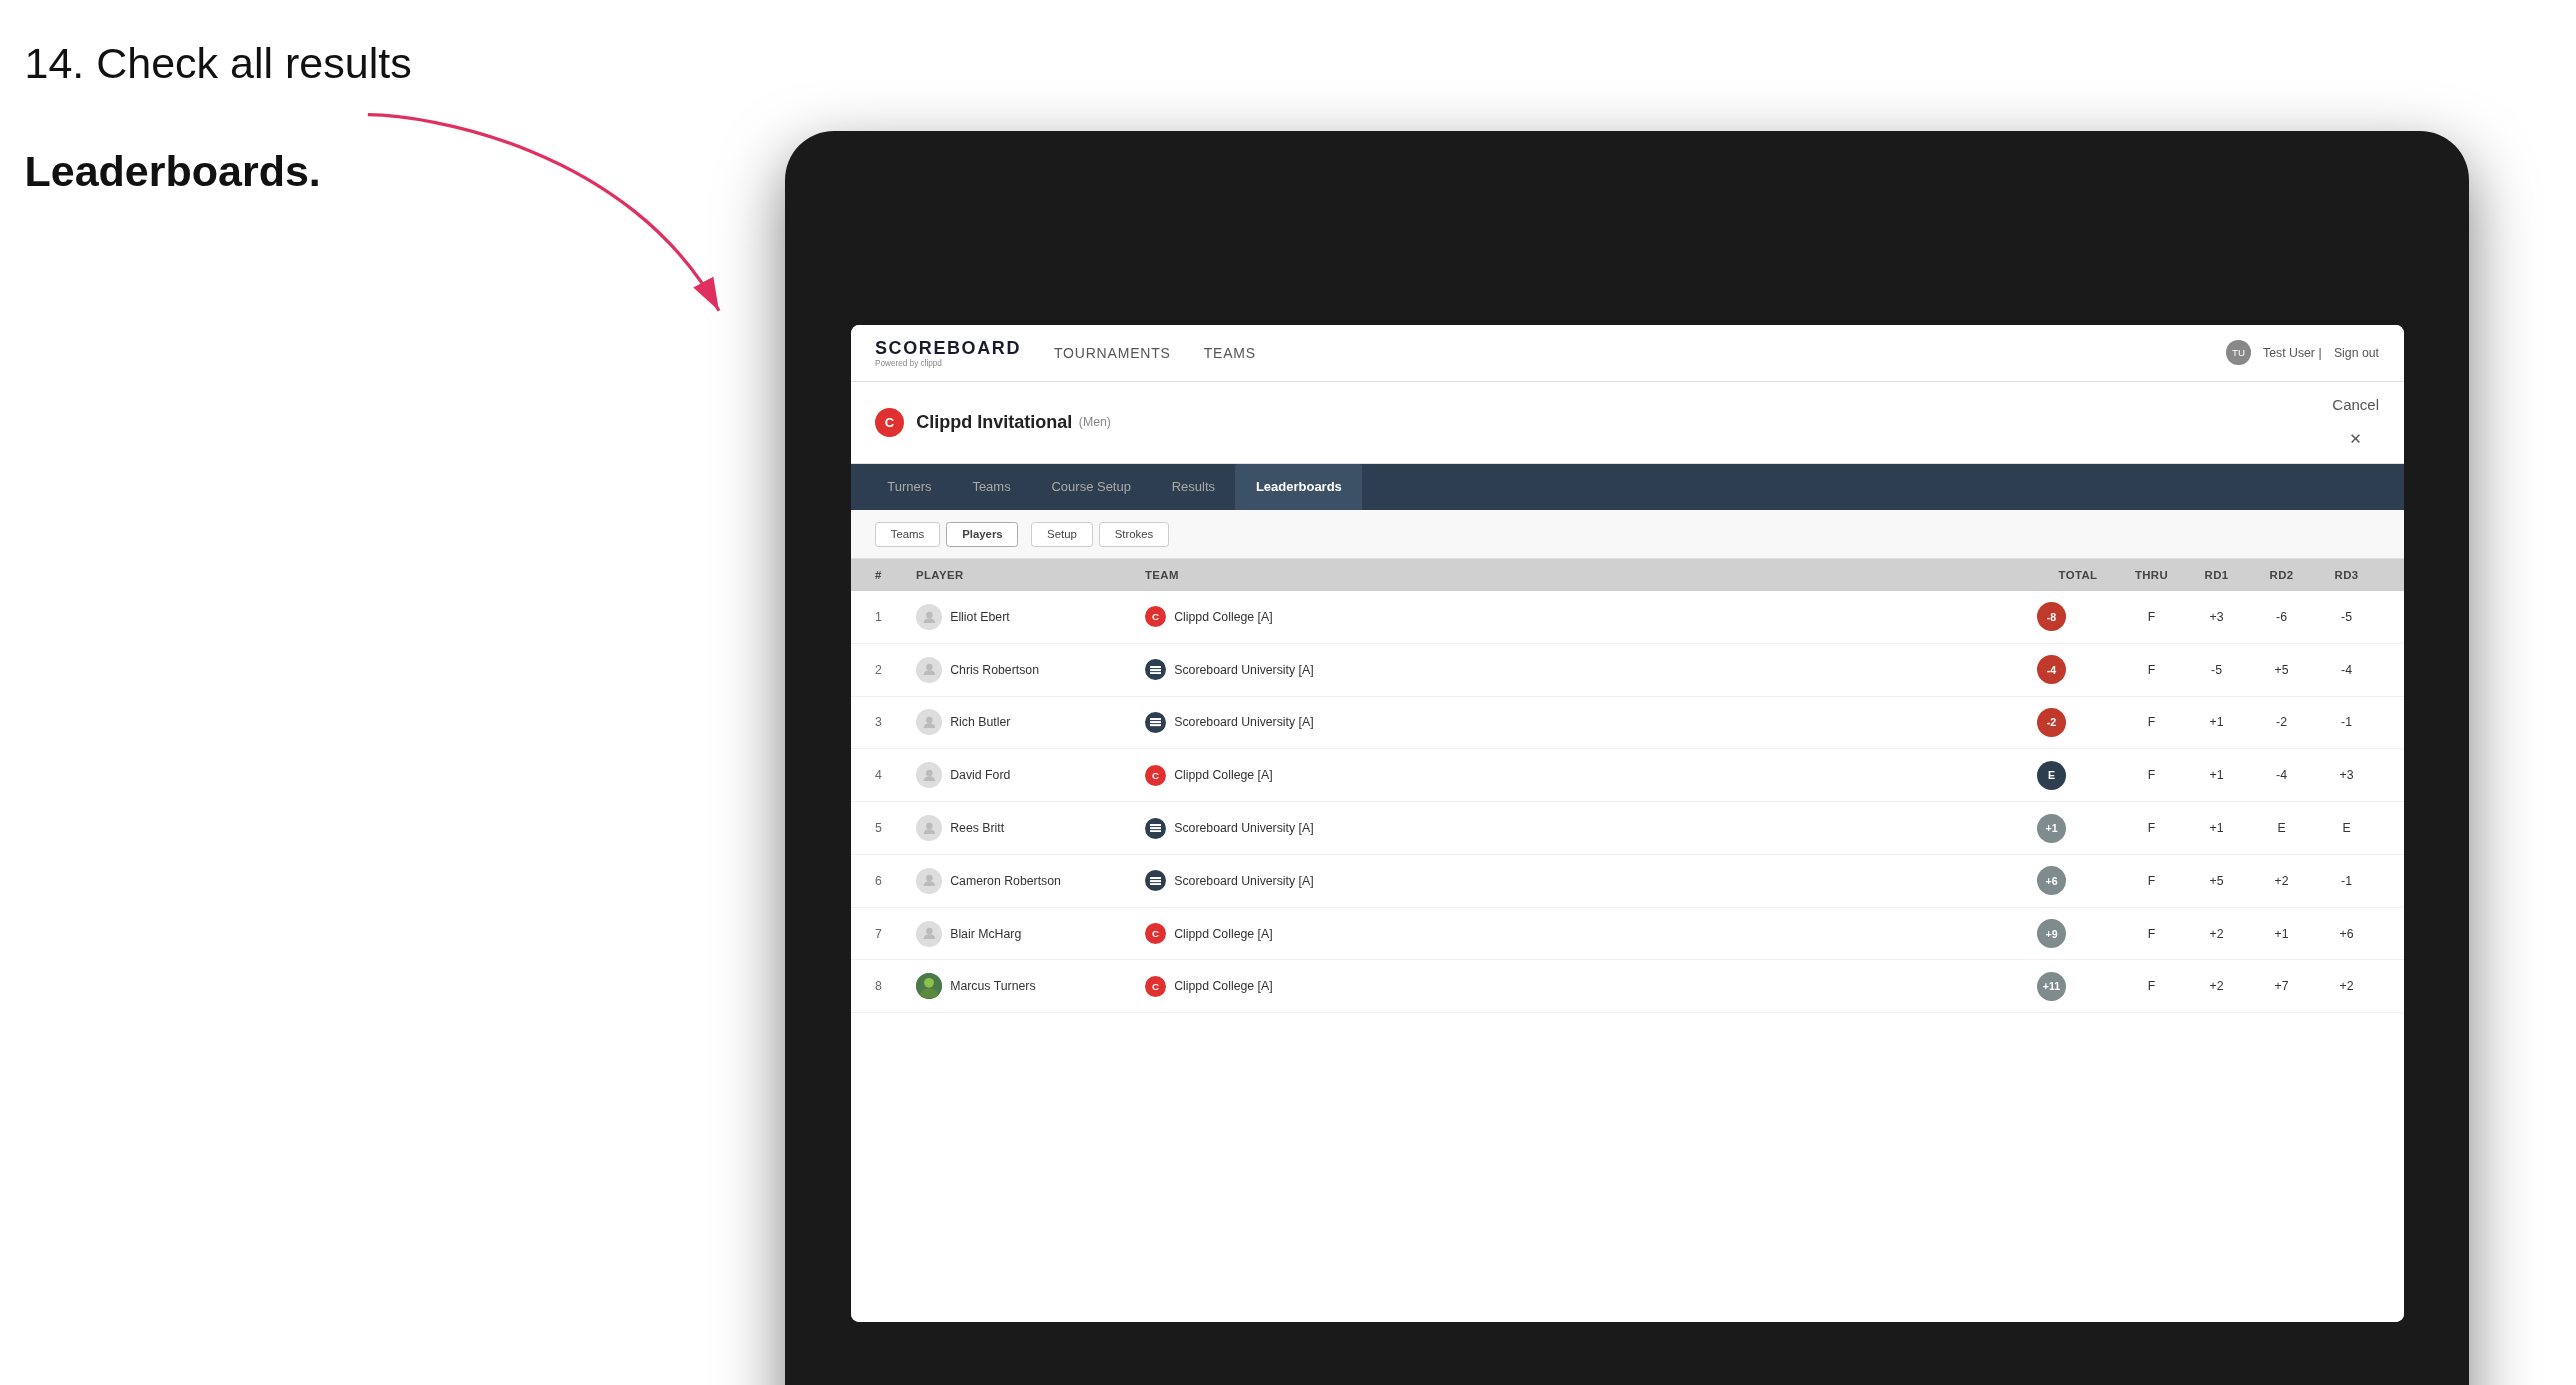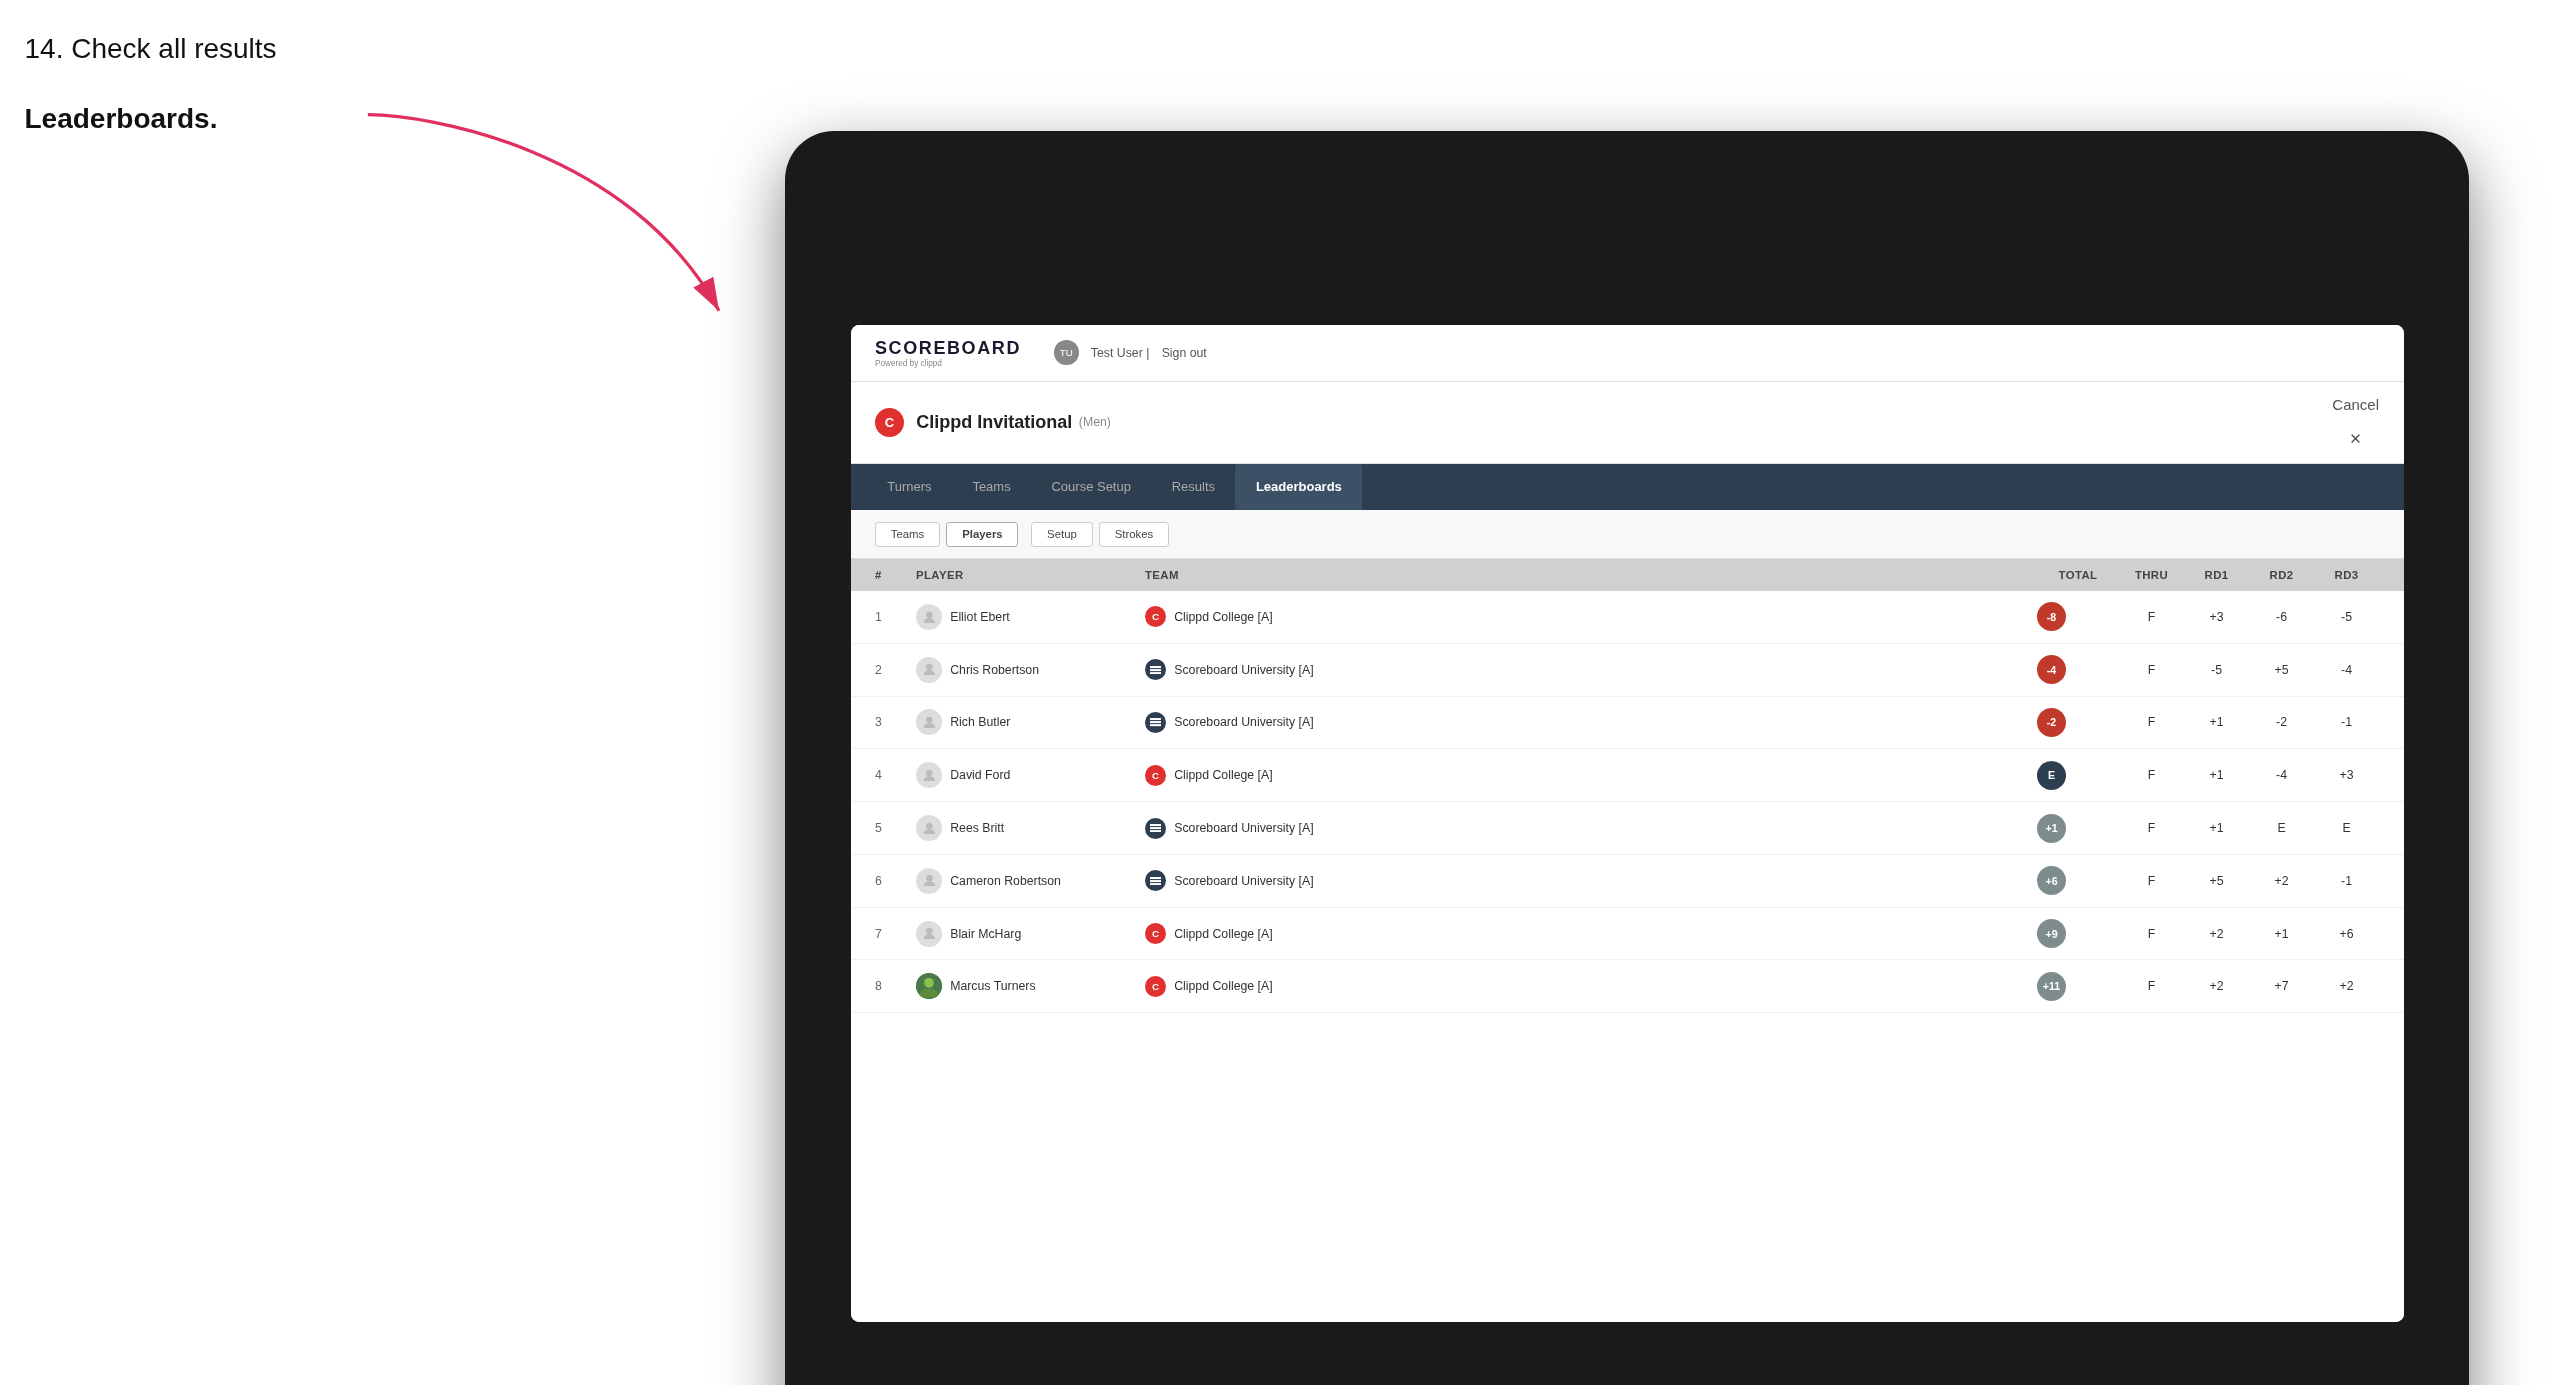--- a/index.html
+++ b/index.html
@@ -8,23 +8,23 @@
       font-family: -apple-system, BlinkMacSystemFont, 'Segoe UI', sans-serif;
       width: 2576px;
       height: 1386px;
       overflow: hidden;
       position: relative;
     }
 
     
     .instruction-text {
       position: absolute;
-      top: 31px;
+      top: 37px;
       left: 24.5px;
-      font-size: 28px;
+      font-size: 43px;
       line-height: 1.25;
       color: #111;
       max-width: 491px;
     }
     .instruction-text strong {
       font-weight: 800;
     }
 
     
     .arrow-svg {
@@ -344,20 +344,24 @@
 </svg>
 
 <div class="tablet">
   <div class="tablet-screen">
 
     <div class="top-nav">
       <div class="logo-area">
         <span class="logo-title">SCOREBOARD</span>
         <span class="logo-sub">Powered by clippd</span>
       </div>
+      <div class="nav-links">
+        <span class="nav-link">TOURNAMENTS</span>
+        <span class="nav-link">TEAMS</span>
+      </div>
       <div class="nav-right">
         <div class="user-avatar-sm">TU</div>
         <span>Test User |</span>
         <span style="cursor:pointer;">Sign out</span>
       </div>
     </div>
 
     <div class="tournament-header">
       <div class="tournament-icon">C</div>
       <span class="tournament-title">Clippd Invitational</span>

